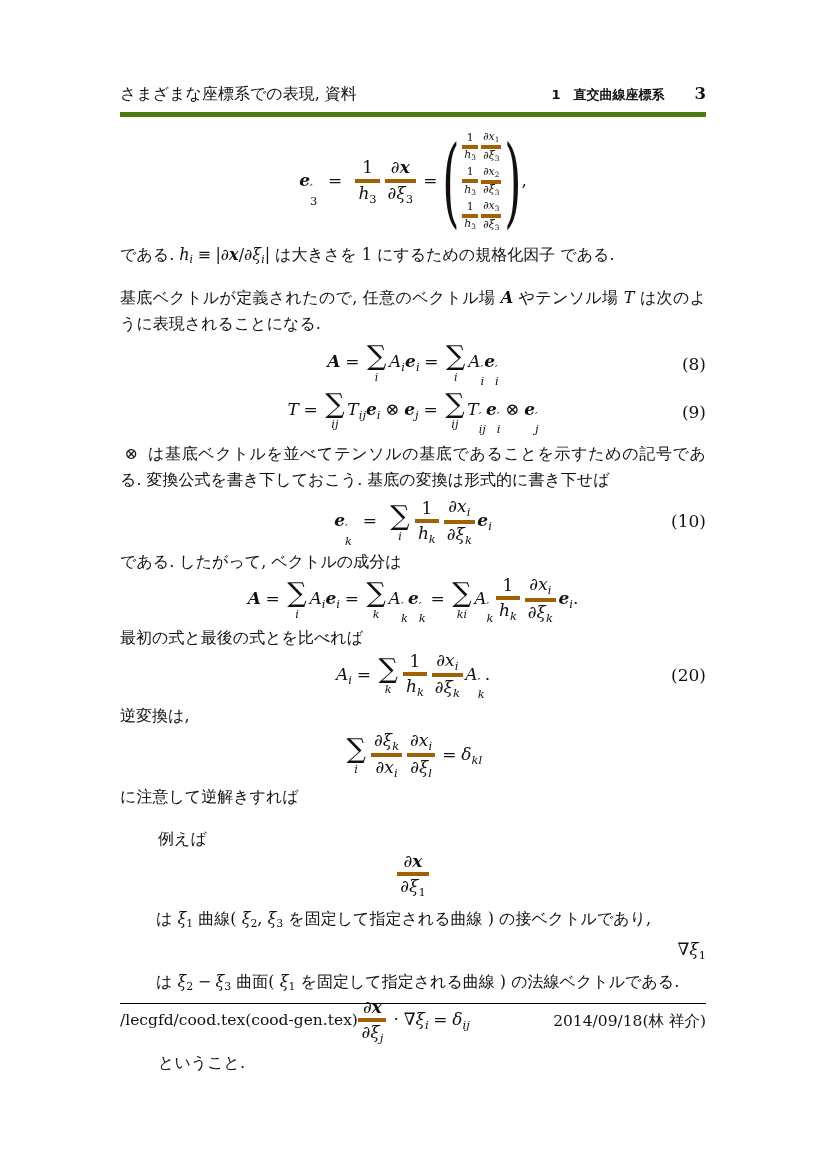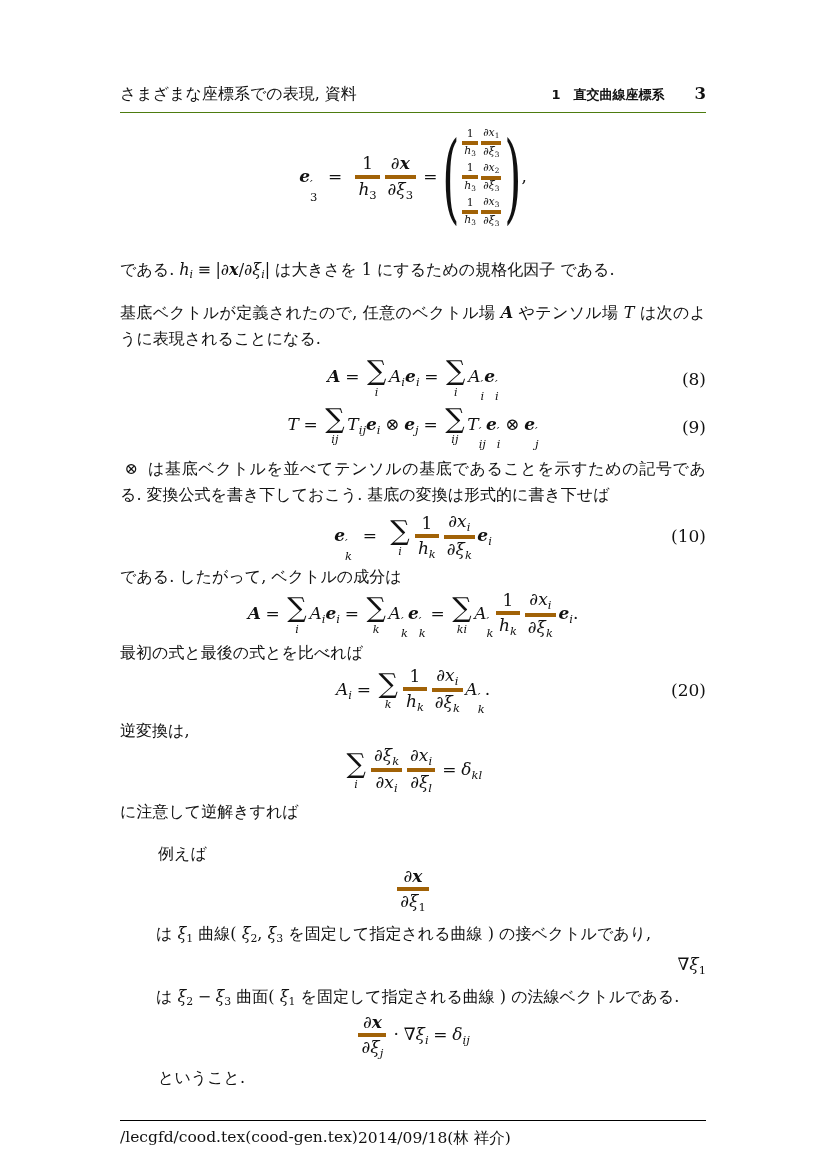--- a/index.html
+++ b/index.html
@@ -1,21 +1,21 @@
 <!DOCTYPE html>
 <html><head>
 <meta charset="utf-8">
 <style>
   html,body{margin:0;padding:0;background:#fff;}
   .page{position:relative;width:826px;height:1169px;background:#ffffff;box-sizing:border-box;
         padding:84px 120px 0;color:#111;overflow:hidden;
         font-family:"DejaVu Serif","Liberation Serif",serif;}
   
   .hdr{display:flex;justify-content:space-between;align-items:baseline;
-       border-bottom:1px solid #4d7c0f;padding-bottom:7px;font-size:16px;}
+       border-bottom:5px solid #4d7c0f;padding-bottom:7px;font-size:16px;}
   .hdr-right{display:inline-flex;gap:30px;align-items:baseline;}
   .hdr-sec{font-weight:700;font-family:"DejaVu Sans","Liberation Sans",sans-serif;font-size:13px;}
   .hdr-page{font-weight:700;font-size:16.5px;}
   
   .para{font-size:16px;line-height:1.62;margin:0;text-align:justify;}
   .ind{margin-left:38px;}
   
   .eq{position:relative;text-align:center;font-size:17px;line-height:1.25;}
   .eqbody{display:inline-block;}
   .eqtag{position:absolute;right:0;top:50%;transform:translateY(-50%);font-size:17px;}
@@ -36,43 +36,43 @@
   .fd{display:block;border-top:4px solid #a16207;padding:.06em .18em 0;line-height:1.12;}
   .sum{display:inline-flex;flex-direction:column;align-items:center;vertical-align:middle;margin:0 .16em;}
   .sg{font-size:1.6em;line-height:1;}
   .sl{font-size:.66em;line-height:1;margin-top:2px;}
   .col{display:inline-flex;flex-direction:column;align-items:center;row-gap:2px;
        vertical-align:middle;font-size:.64em;margin:0 .12em;}
   .colrow{display:block;}
   .big{display:inline-block;vertical-align:middle;line-height:.9;}
   
   .eq-e3{margin-top:14px;}
-  .p-norm{margin-top:28px;}
+  .p-norm{margin-top:9px;}
   .p-basis{margin-top:16px;}
   .eq-8{margin-top:6px;}
   .eq-9{margin-top:2px;}
   .p-tensym{margin-top:6px;}
   .eq-10{margin-top:4px;}
   .p-therefore{margin-top:2px;}
   .eq-mid{margin-top:0;}
   .p-compare{margin-top:0;}
   .eq-11{margin-top:0;}
   .p-inverse{margin-top:2px;}
   .eq-inv{margin-top:2px;}
   .p-note{margin-top:4px;}
   .p-example{margin-top:16px;}
   .eq-tan{margin-top:0;}
   .p-tandesc{margin-top:8px;margin-left:36px;}
   .eq-grad{margin-top:6px;text-align:right;}
   .p-normdesc{margin-top:6px;margin-left:36px;}
   .eq-dual{margin-top:2px;}
   .p-concl{margin-top:6px;}
   
-  .ftr{position:absolute;left:120px;right:120px;top:1120px;border-top:1px solid #000;
-       padding-top:7px;display:flex;font-size:15.5px;}
+  .ftr{position:absolute;left:120px;right:120px;top:1003px;border-top:1px solid #000;
+       padding-top:7px;display:flex;justify-content:space-between;font-size:15.5px;}
 </style>
 </head>
 <body>
 
 <div class="page">
 
   <div class="hdr">
     <span class="hdr-left">さまざまな座標系での表現, 資料</span>
     <span class="hdr-right">
       <span class="hdr-sec">1 直交曲線座標系</span>

